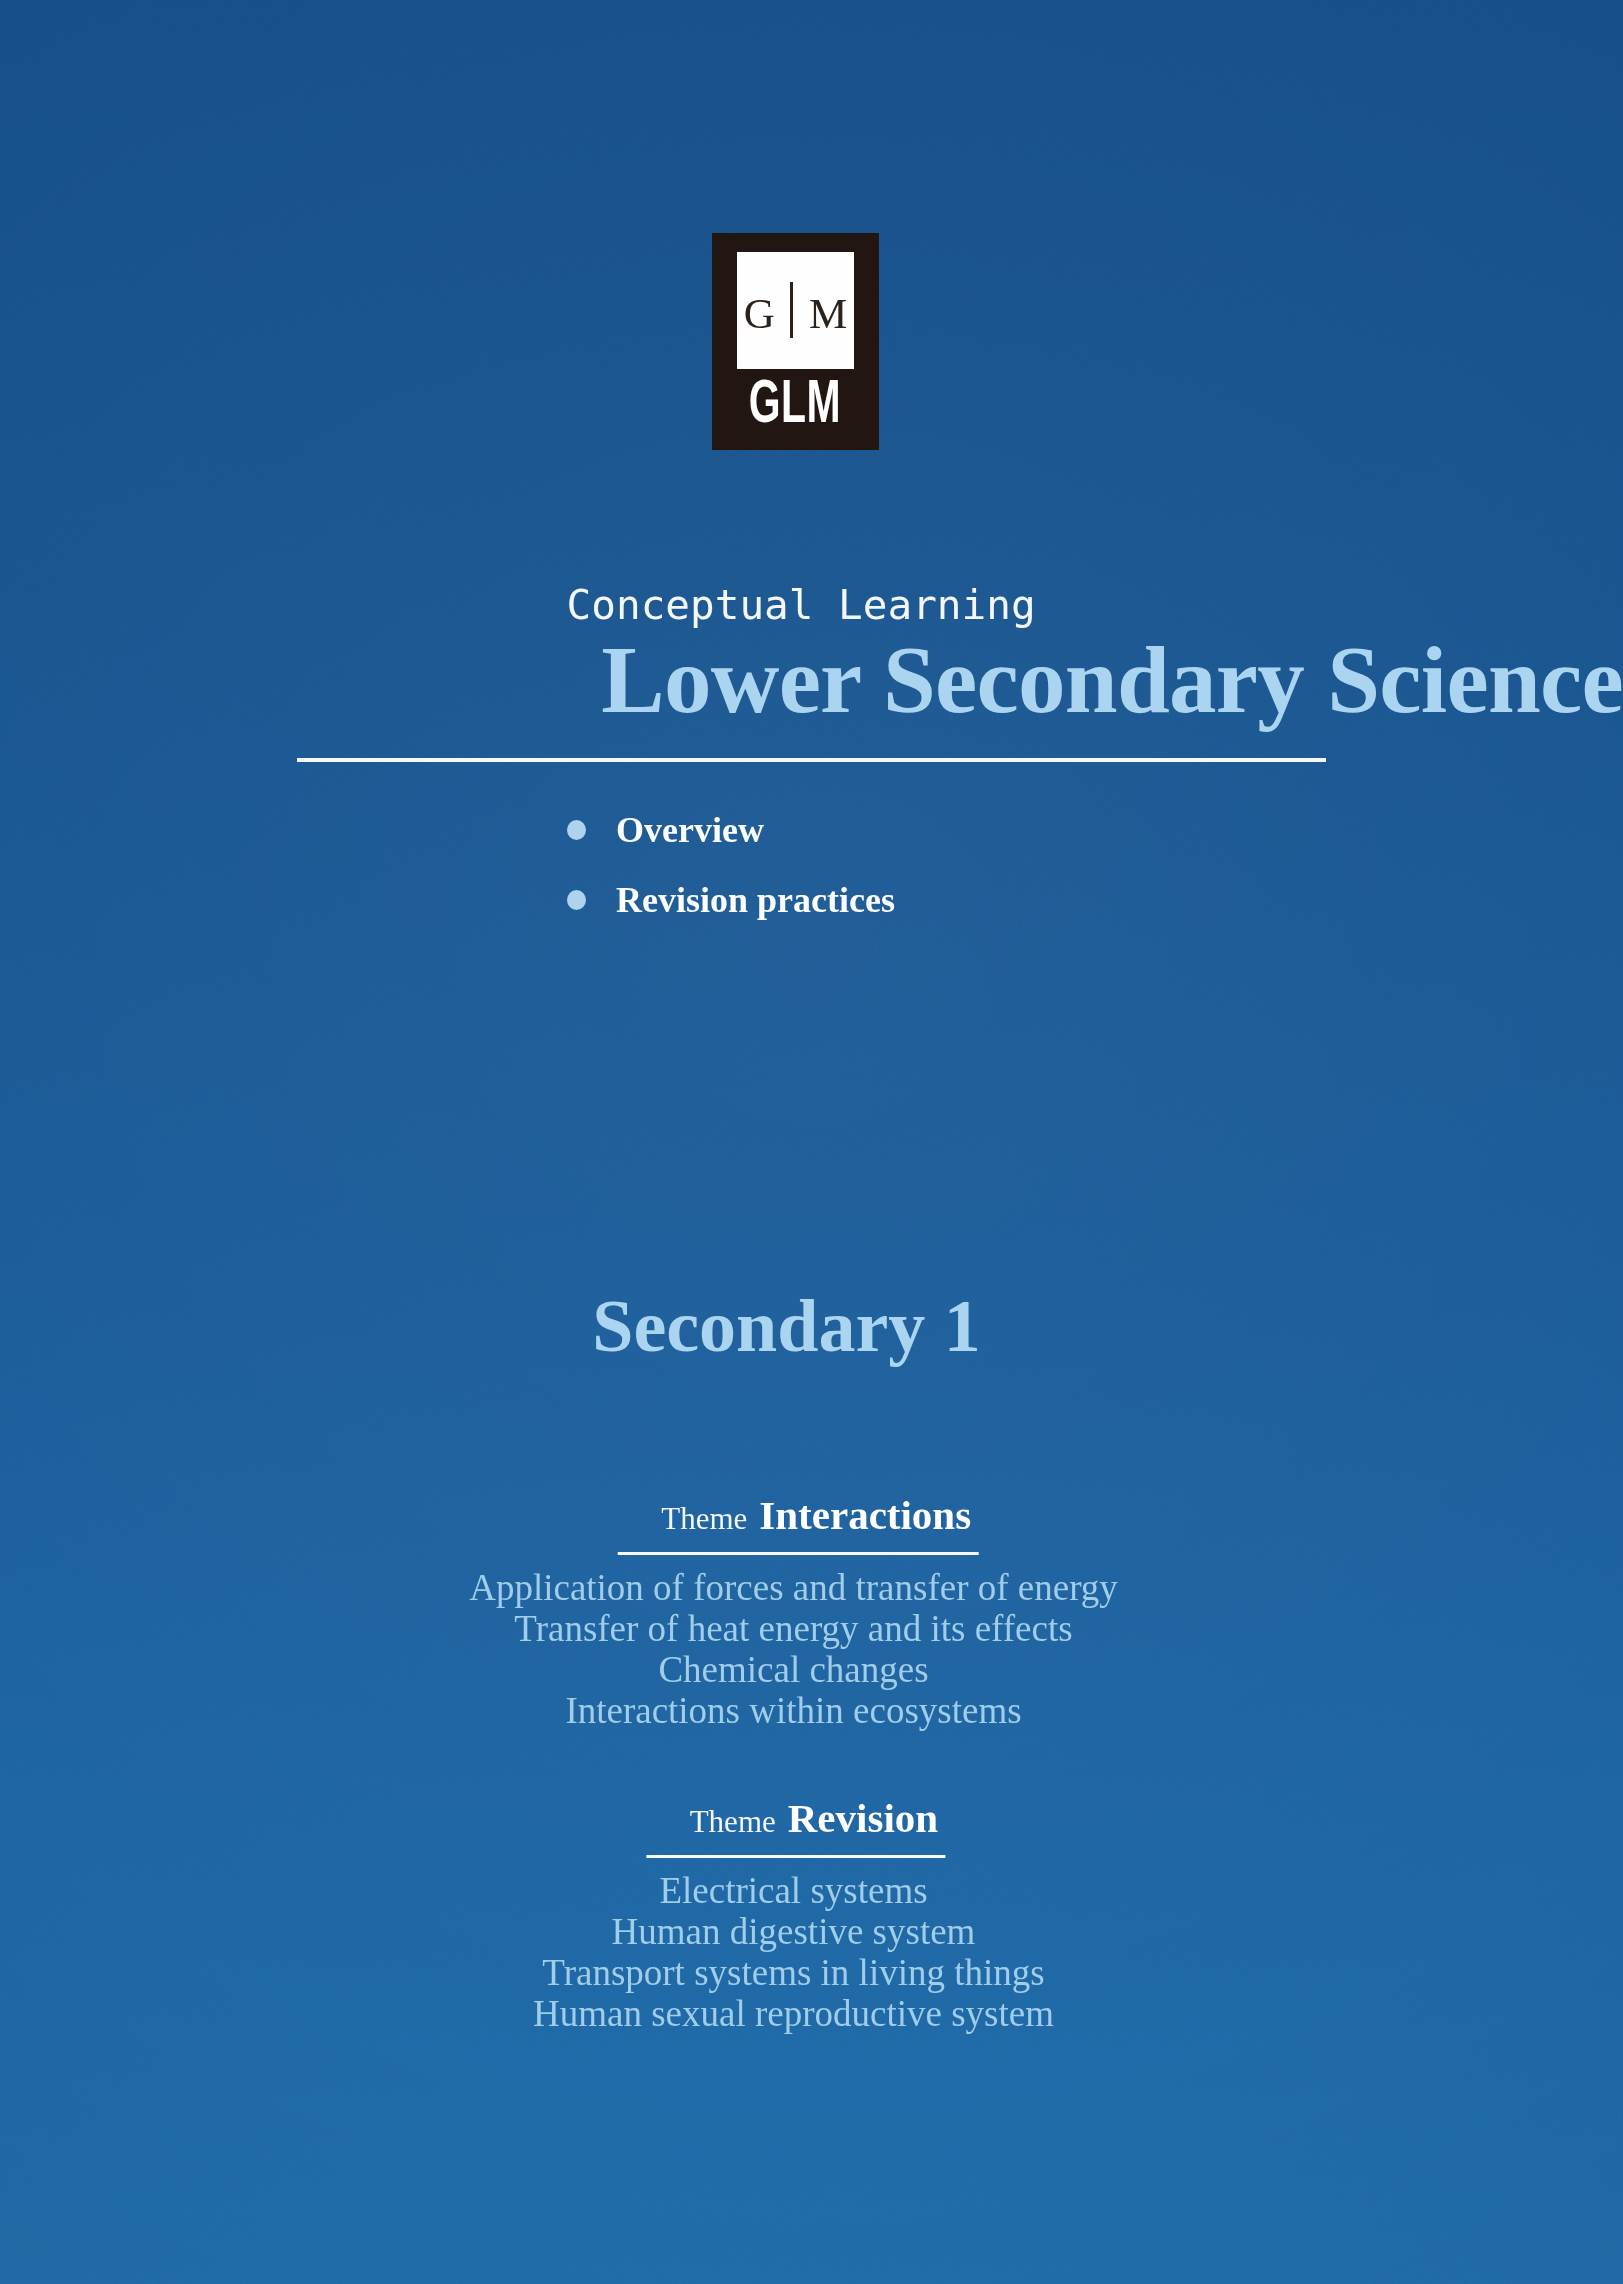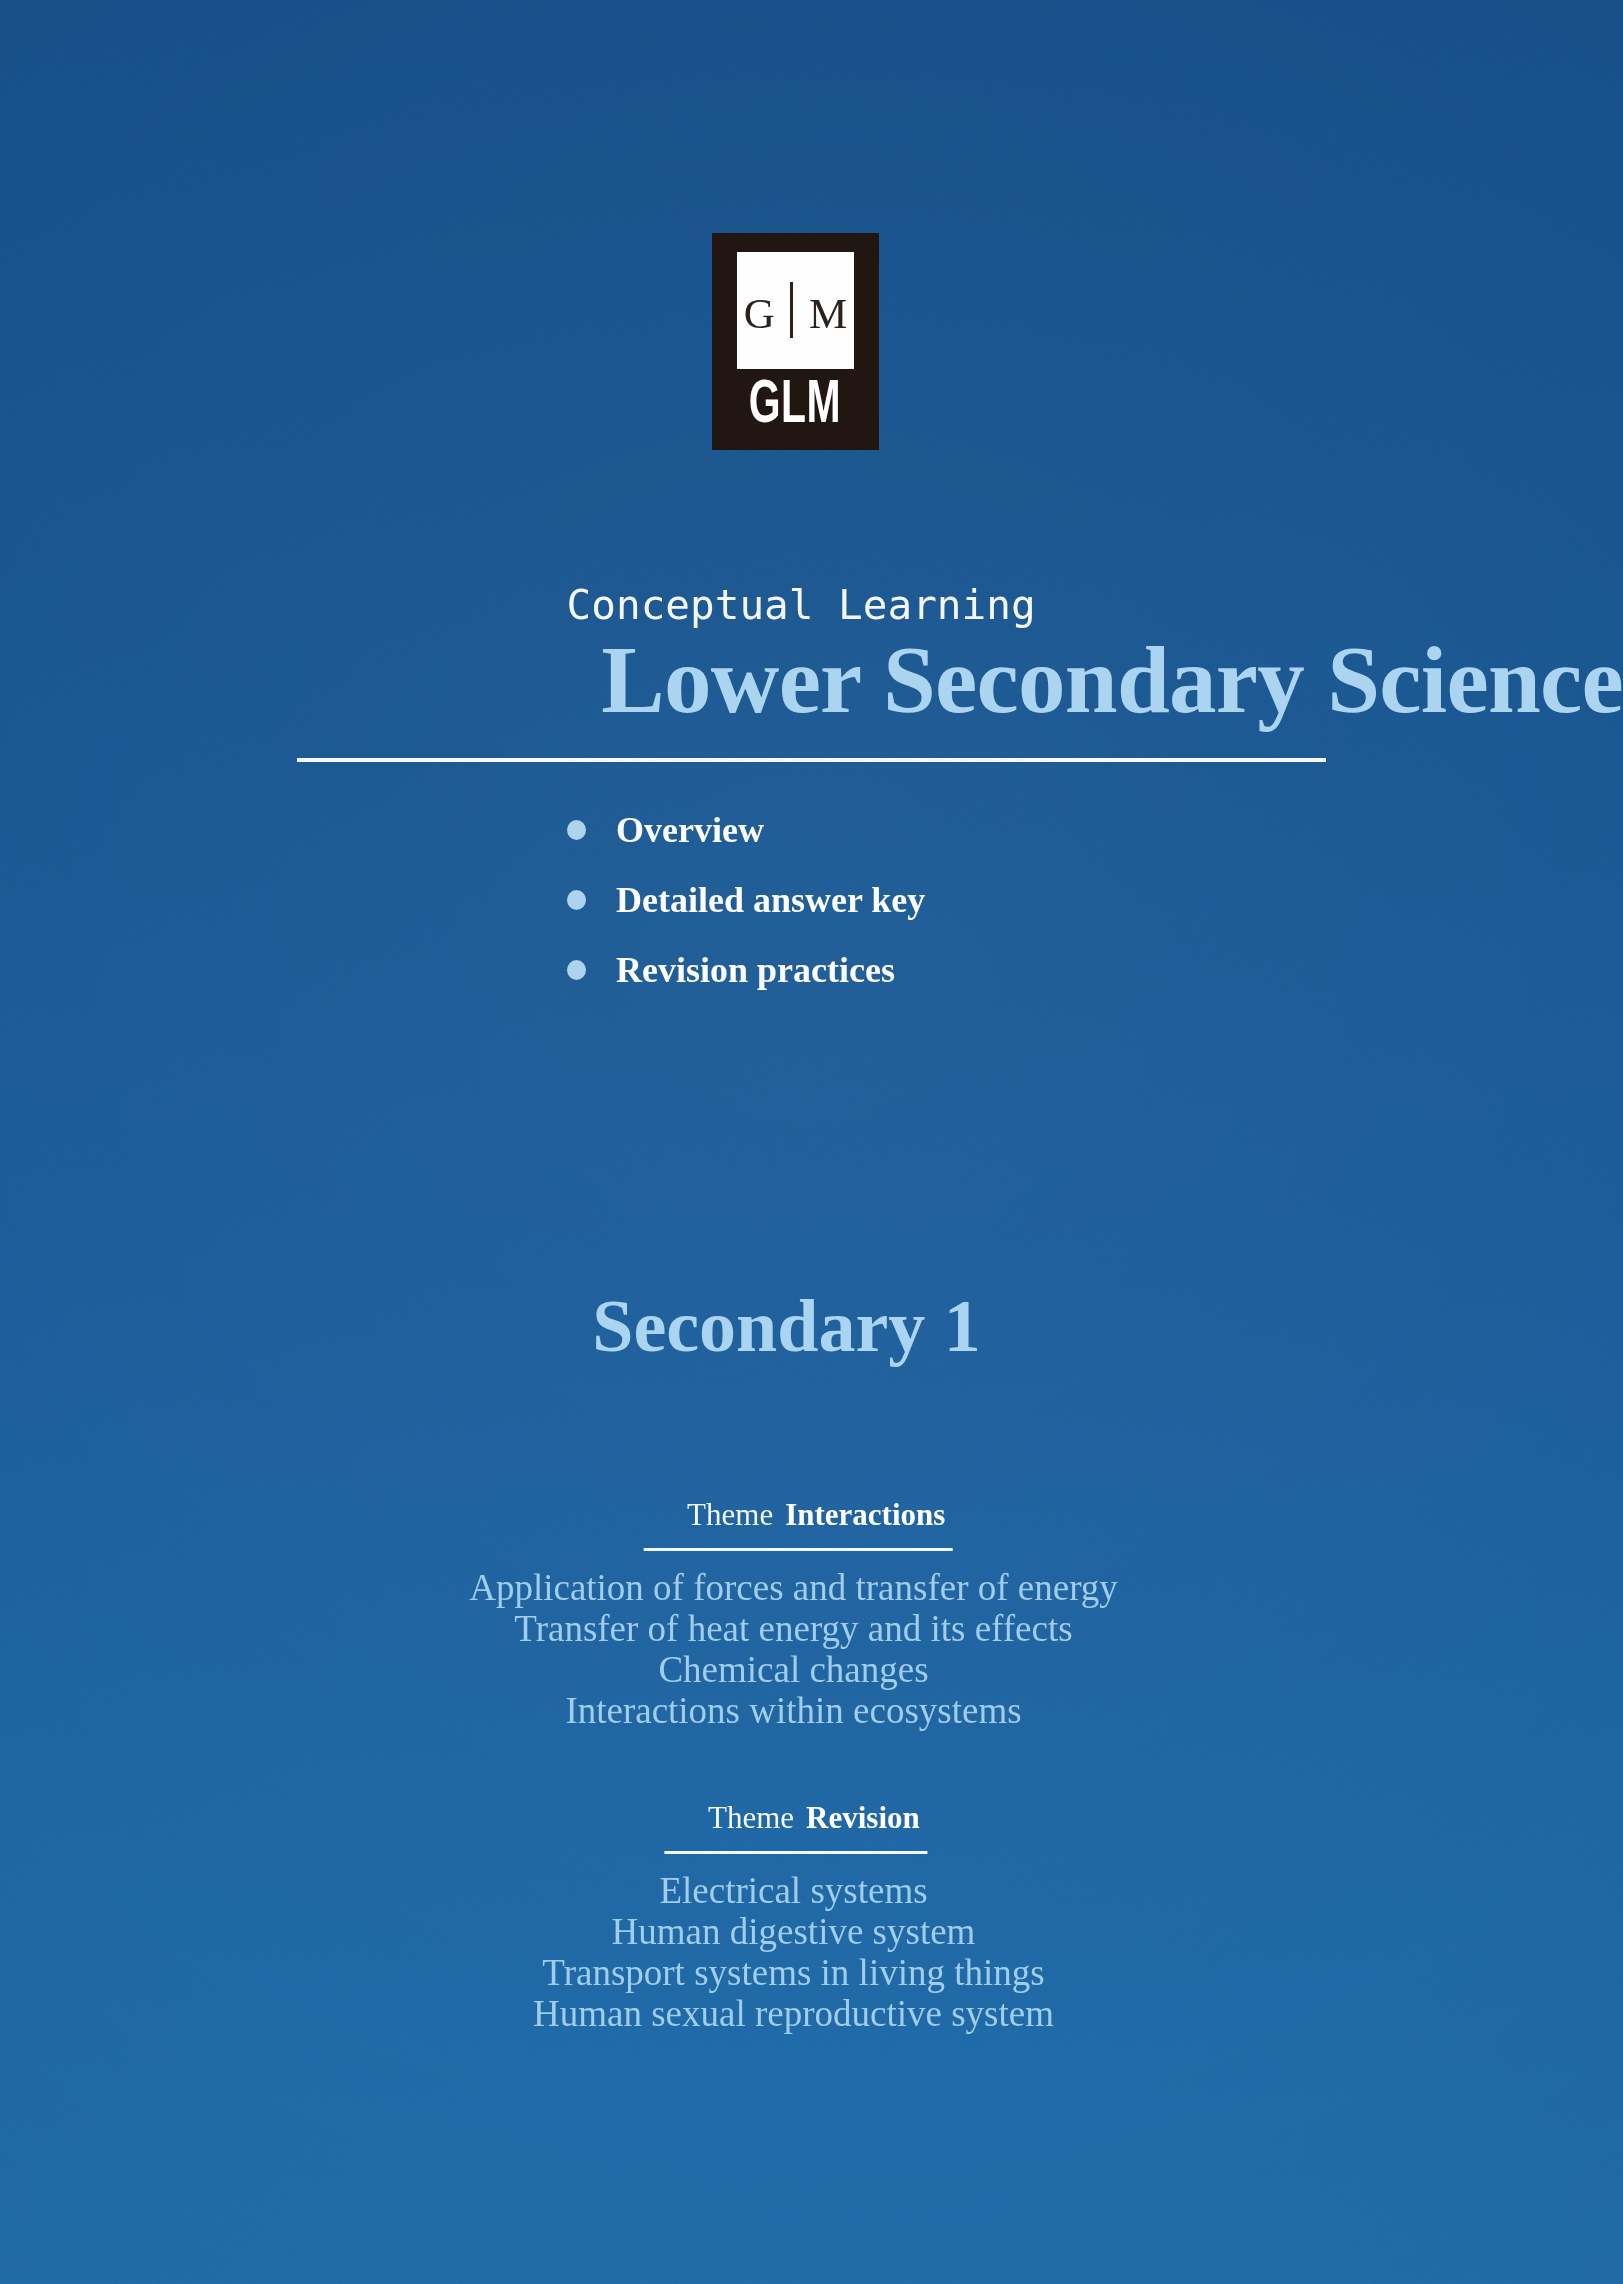--- a/index.html
+++ b/index.html
@@ -186,21 +186,21 @@
   .theme-label {
     font-family: "Liberation Serif", serif;
     font-size: 31px;
     color: #f3f7fa;
     margin-right: 12px;
     margin-left: 36px;
   }
   .theme-name {
     font-family: "Liberation Serif", serif;
     font-weight: bold;
-    font-size: 31px;
+    font-size: 41px;
     color: #ffffff;
   }
 
   .topics { position: absolute; left: 0; width: 100%; text-align: center; }
   .topics-1 { top: 1567px; transform: translateX(-18px); }
   .topics-2 { top: 1870px; transform: translateX(-18px); }
   .topic-line {
     font-family: "Liberation Serif", serif;
     font-size: 37px;
     line-height: 41px;
@@ -238,24 +238,20 @@
   <h1 class="title">Lower Secondary Science</h1>
   <div class="divider"></div>
 
   <ul class="features">
     <li>
       <span class="dot"></span>
       <span class="feature-label">Overview</span>
     </li>
     <li>
       <span class="dot"></span>
-      <span class="feature-label">Detailed answer key</span>
-    </li>
-    <li>
-      <span class="dot"></span>
       <span class="feature-label">Revision practices</span>
     </li>
   </ul>
 
   <div class="level">Secondary 1</div>
 
   <div class="theme-section theme-1">
     <span class="theme-heading">
       <span class="theme-label">Theme</span><span class="theme-name">Interactions</span>
     </span>

